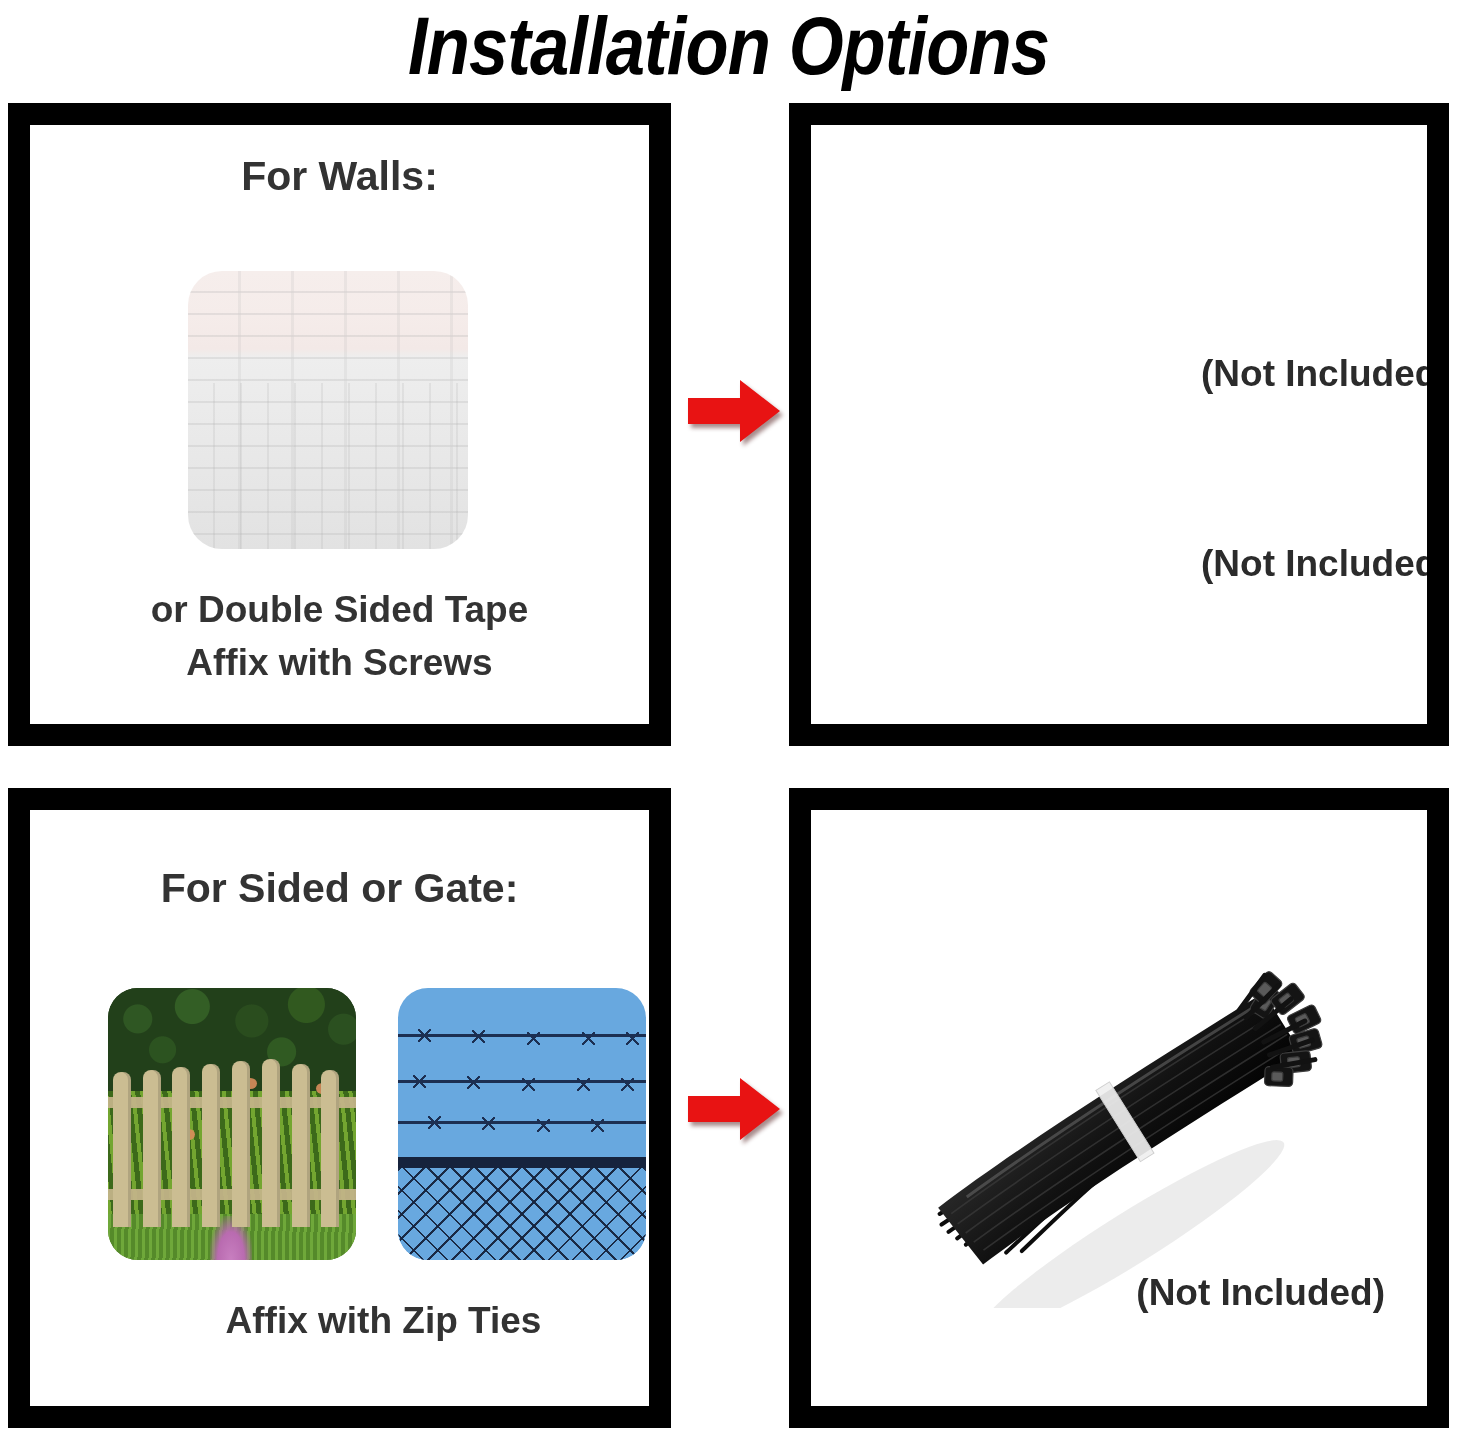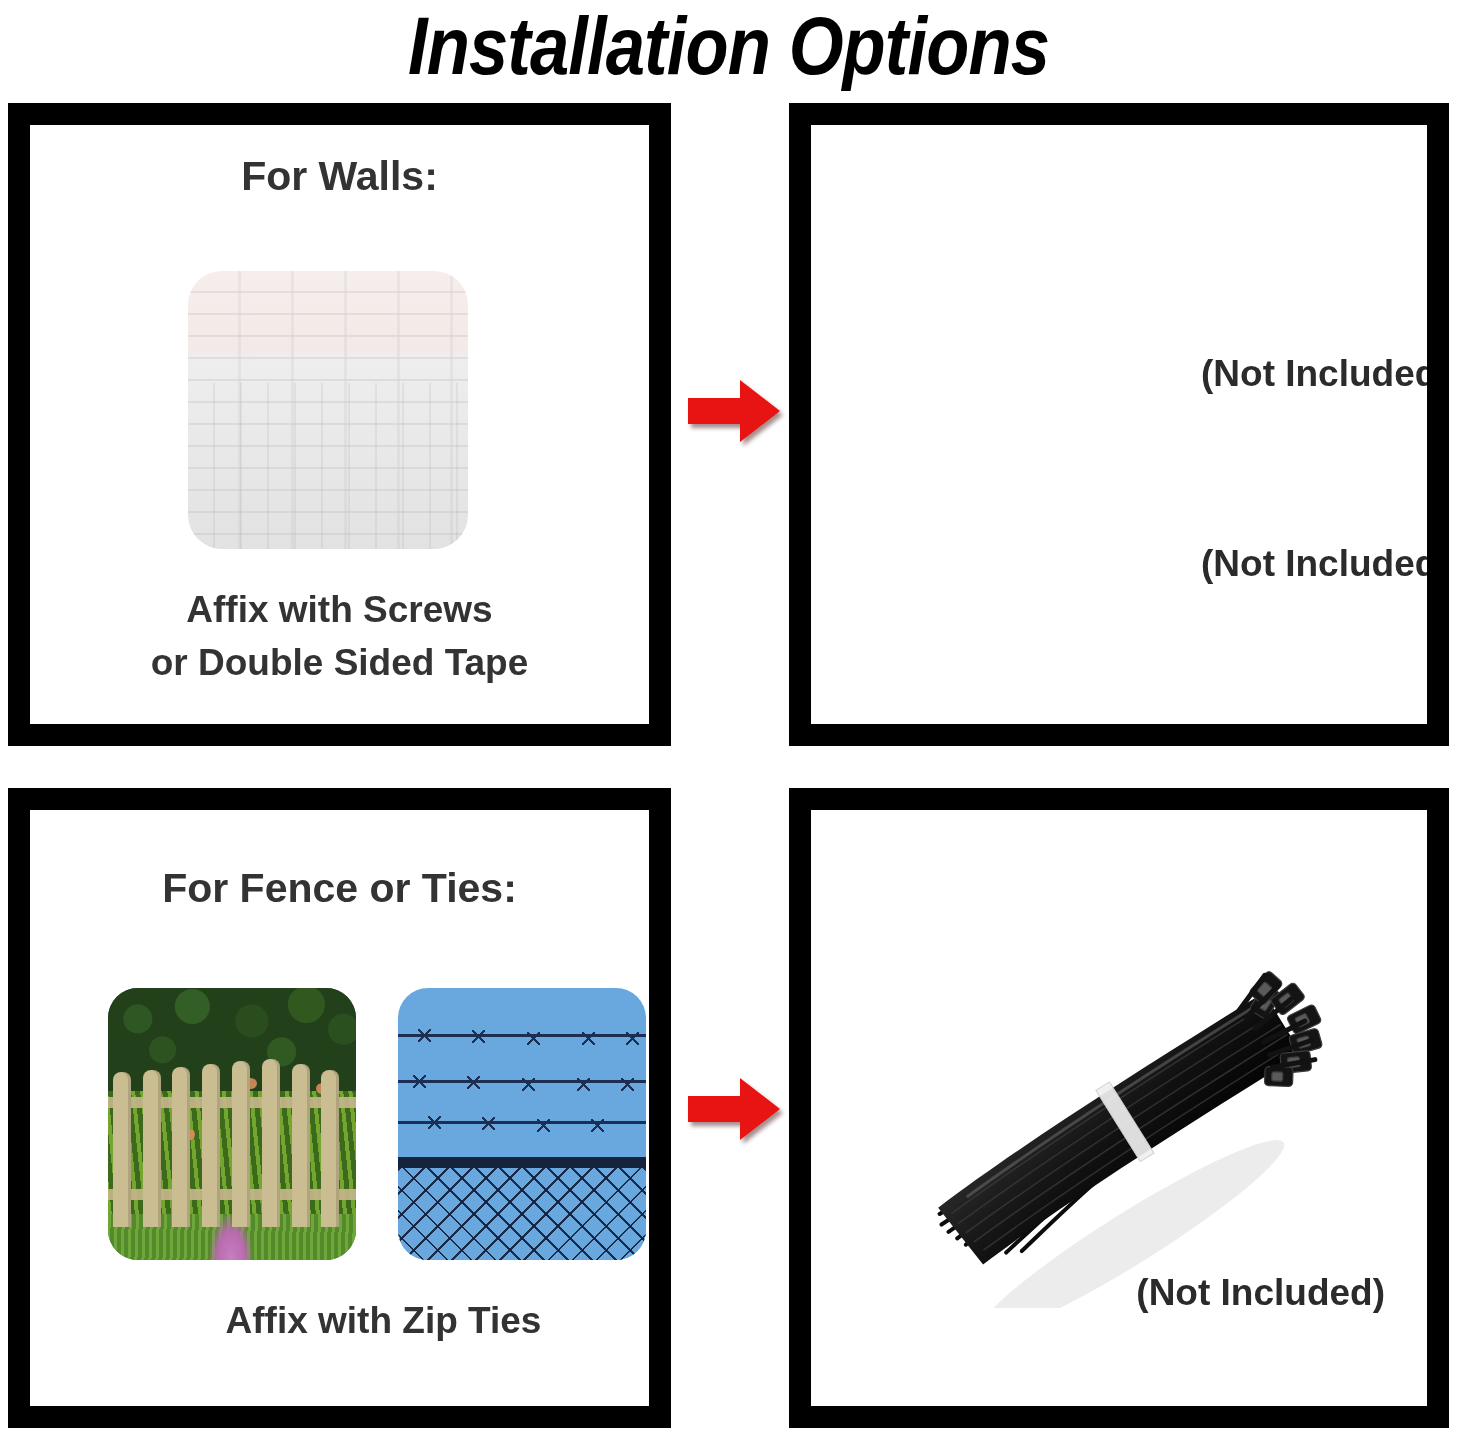--- a/index.html
+++ b/index.html
@@ -208,22 +208,22 @@
 <div id="main-title">Installation Options</div>
 
 <div class="panel" id="panel-walls">
   <div class="panel-inner">
 
     <div class="panel-heading" id="walls-heading">For Walls:</div>
 
     <div id="brick-wall-photo"></div>
 
     <div class="panel-caption" id="walls-caption">
+      <div>or Double Sided Tape</div>
       <div>Affix with Screws</div>
-      <div>or Double Sided Tape</div>
     </div>
 
   </div>
 </div>
 
 <svg class="red-arrow" id="arrow-walls" viewBox="0 0 92 66">
   <polygon points="0,20 52,20 52,2 92,33 52,64 52,46 0,46" fill="#e81313"></polygon>
 </svg>
 
 <div class="panel" id="panel-wall-parts">
@@ -232,21 +232,21 @@
     <div class="not-included" style="left:390px; top:228px;">(Not Included)</div>
 
     <div class="not-included" style="left:390px; top:418px;">(Not Included)</div>
 
   </div>
 </div>
 
 <div class="panel" id="panel-fence">
   <div class="panel-inner">
 
-    <div class="panel-heading" id="fence-heading">For Fence or Ties:</div>
+    <div class="panel-heading" id="fence-heading">For Sided or Gate:</div>
 
     <div class="fence-photo" id="picket-fence-photo">
       <div class="pf-sky"></div>
       <div class="pf-foliage"></div>
       <div class="pf-hedge"></div>
       <div class="pf-flower" style="left:14%; top:36%;"></div>
       <div class="pf-flower" style="left:55%; top:33%;"></div>
       <div class="pf-flower" style="left:84%; top:35%;"></div>
       <div class="pf-flower" style="left:30%; top:52%;"></div>
       <div class="pf-flower" style="left:88%; top:54%;"></div>

